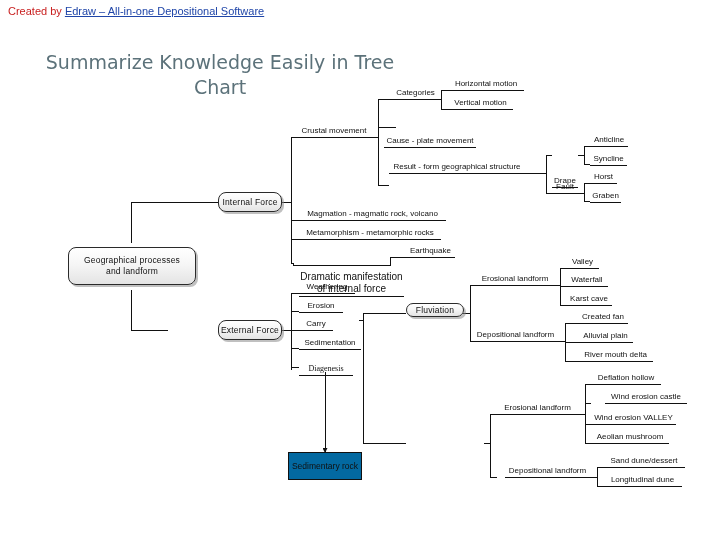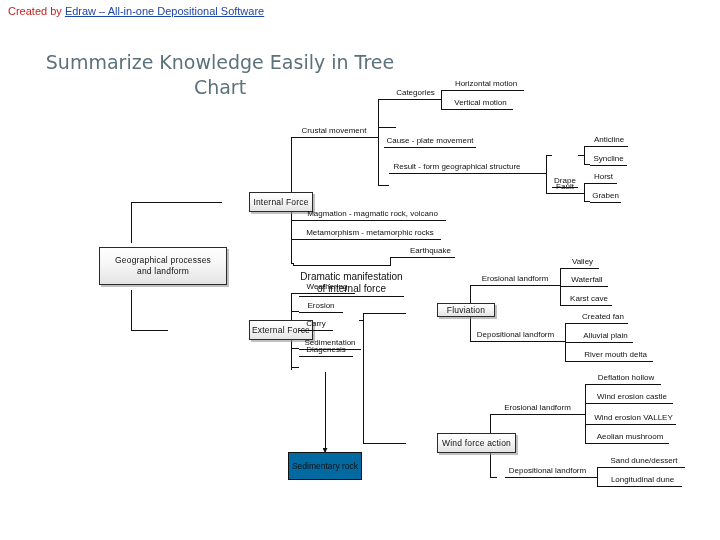--- a/index.html
+++ b/index.html
@@ -21,26 +21,26 @@
     text-align:center;color:#5c727a;font-size:19px;line-height:25px;
     font-family:"DejaVu Sans","Liberation Sans",sans-serif;
   }
 
   
   #wires{position:absolute;left:0;top:0;width:720px;height:540px;}
 
   
   .rnode{
     position:absolute;box-sizing:border-box;
-    border:1px solid #2a2a2a;border-radius:0;
+    border:1px solid #2a2a2a;border-radius:8px;
     background:linear-gradient(180deg,#ffffff 0%,#f6f6f6 45%,#e4e4e4 100%);
     box-shadow:2px 2px 0 rgba(140,140,140,.55);
     color:#111;font-size:8.5px;line-height:11px;
     display:flex;align-items:center;justify-content:center;
-    text-align:center;white-space:pre-line;letter-spacing:.2px;margin-left:31px;
+    text-align:center;white-space:pre-line;letter-spacing:.2px;
   }
   
   .boxnode{
     position:absolute;box-sizing:border-box;
     border:1px solid #111;background:#0369a1;color:#111;
     font-size:8.5px;line-height:11px;
     display:flex;align-items:center;justify-content:center;text-align:center;
   }
   
   .leaf{
@@ -165,21 +165,20 @@
 
   <div class="rnode" style="left:68px;top:247px;width:128px;height:38px;">Geographical processes
 and landform</div>
 
   <div class="rnode" style="left:218px;top:192px;width:64px;height:20px;">Internal Force</div>
 
   <div class="rnode" style="left:218px;top:320px;width:64px;height:20px;">External Force</div>
 
   <div class="rnode" style="left:406px;top:303px;width:58px;height:14px;">Fluviation</div>
 
-  <div class="rnode" style="left:406px;top:433px;width:79px;height:20px;">Wind force action</div>
 
   <div class="boxnode" style="left:288px;top:452px;width:74px;height:28px;">Sedimentary rock</div>
 
   <div class="leaf" style="left:297px;top:127px;width:74px;height:11px;">Crustal movement</div>
 
   <div class="leaf" style="left:396px;top:89px;width:39px;height:11px;">Categories</div>
   <div class="leaf" style="left:448px;top:80px;width:76px;height:11px;">Horizontal motion</div>
   <div class="leaf" style="left:448px;top:99px;width:65px;height:11px;">Vertical motion</div>
 
   <div class="leaf" style="left:384px;top:117px;width:92px;height:11px;margin-top:20px;">Cause - plate movement</div>
@@ -197,35 +196,35 @@
   <div class="leaf" style="left:299px;top:210px;width:147px;height:11px;">Magmation - magmatic rock, volcano</div>
   <div class="leaf" style="left:299px;top:229px;width:142px;height:11px;">Metamorphism - metamorphic rocks</div>
   <div class="leaf two" style="left:299px;top:245px;width:105px;height:20px;">Dramatic manifestation
 of internal force</div>
   <div class="leaf" style="left:406px;top:247px;width:49px;height:11px;">Earthquake</div>
 
   <div class="leaf" style="left:299px;top:283px;width:56px;height:11px;">Weathering</div>
   <div class="leaf" style="left:299px;top:302px;width:44px;height:11px;">Erosion</div>
   <div class="leaf" style="left:299px;top:320px;width:34px;height:11px;">Carry</div>
   <div class="leaf" style="left:299px;top:339px;width:62px;height:11px;">Sedimentation</div>
-  <div class="leaf" style="left:299px;top:346px;width:54px;height:11px;">Diagenesis</div>
+  <div class="leaf" style="left:299px;top:365px;width:54px;height:11px;font-family:Liberation Serif, serif;">Diagenesis</div>
 
   <div class="leaf" style="left:477px;top:275px;width:76px;height:11px;">Erosional landform</div>
   <div class="leaf" style="left:566px;top:258px;width:33px;height:11px;">Valley</div>
   <div class="leaf" style="left:566px;top:276px;width:42px;height:11px;">Waterfall</div>
   <div class="leaf" style="left:566px;top:295px;width:46px;height:11px;">Karst cave</div>
 
   <div class="leaf" style="left:473px;top:331px;width:85px;height:11px;">Depositional  landform</div>
   <div class="leaf" style="left:578px;top:313px;width:50px;height:11px;">Created fan</div>
   <div class="leaf" style="left:578px;top:332px;width:55px;height:11px;">Alluvial plain</div>
   <div class="leaf" style="left:578px;top:351px;width:75px;height:11px;">River mouth delta</div>
 
   <div class="leaf" style="left:497px;top:404px;width:81px;height:11px;">Erosional landform</div>
   <div class="leaf" style="left:591px;top:374px;width:70px;height:11px;">Deflation hollow</div>
-  <div class="leaf" style="left:591px;top:393px;width:82px;height:11px;">Wind erosion castle</div>
+  <div class="leaf" style="left:605px;top:393px;width:82px;height:11px;">Wind erosion castle</div>
   <div class="leaf" style="left:591px;top:414px;width:85px;height:11px;">Wind erosion VALLEY</div>
   <div class="leaf" style="left:591px;top:433px;width:78px;height:11px;">Aeolian mushroom</div>
 
   <div class="leaf" style="left:505px;top:467px;width:85px;height:11px;">Depositional  landform</div>
   <div class="leaf" style="left:603px;top:457px;width:82px;height:11px;">Sand dune/dessert</div>
   <div class="leaf" style="left:603px;top:476px;width:79px;height:11px;">Longitudinal dune</div>
 
 </div>
 
 </body></html>

